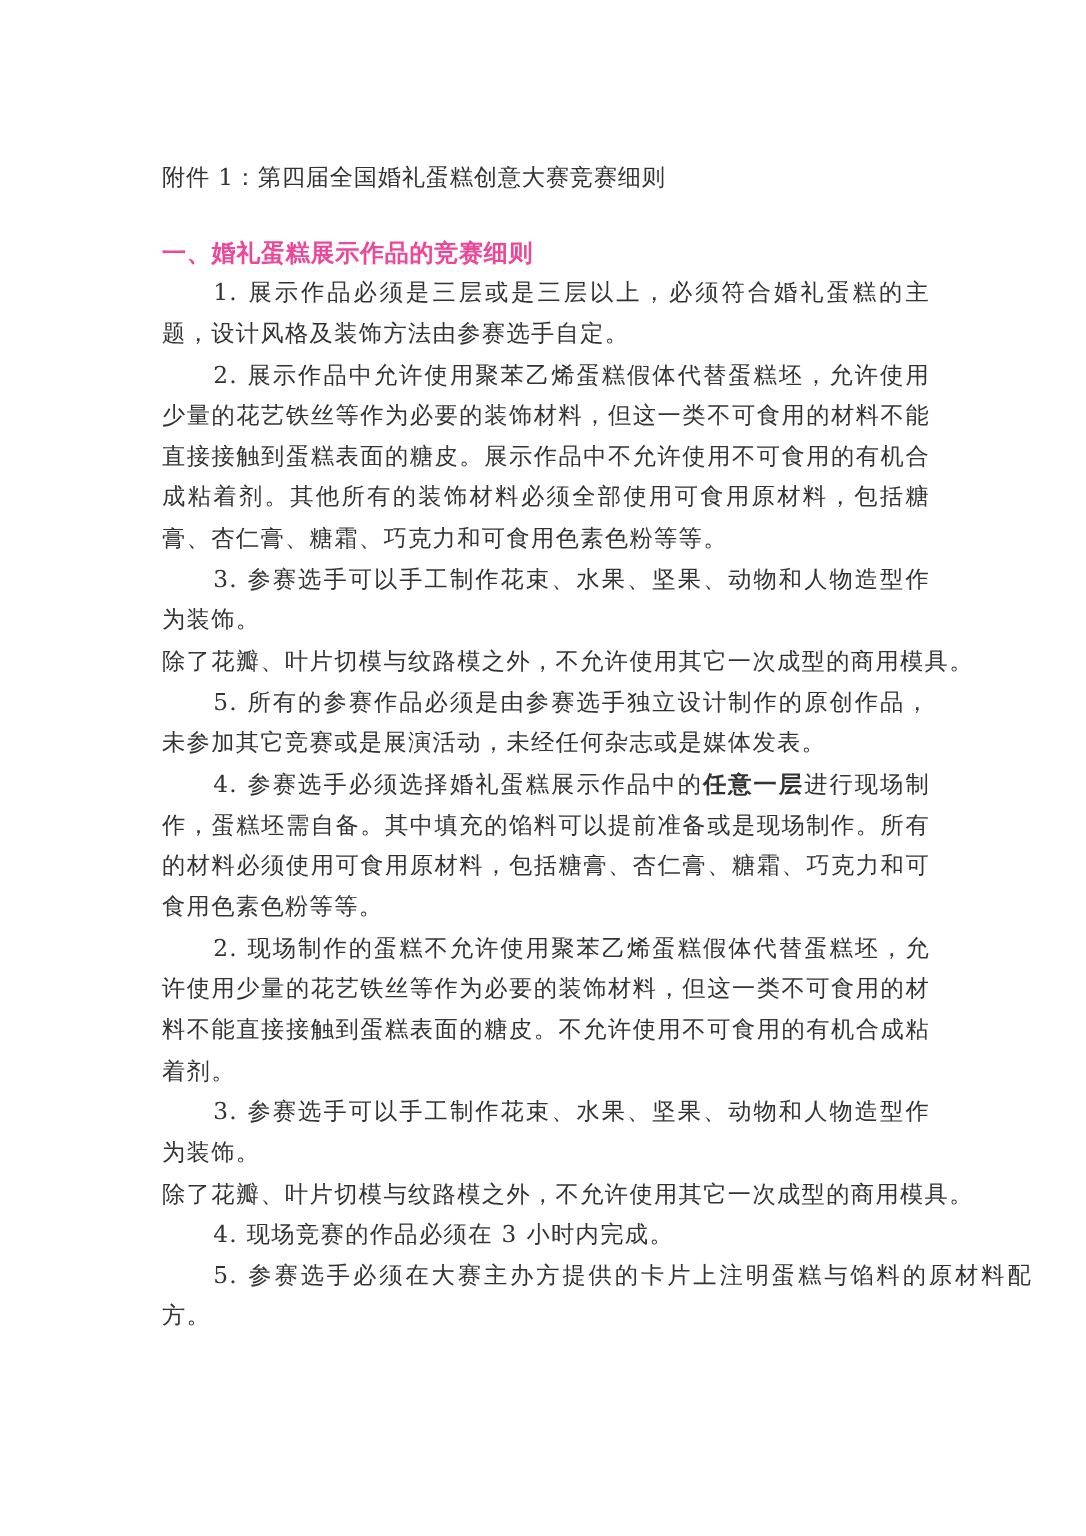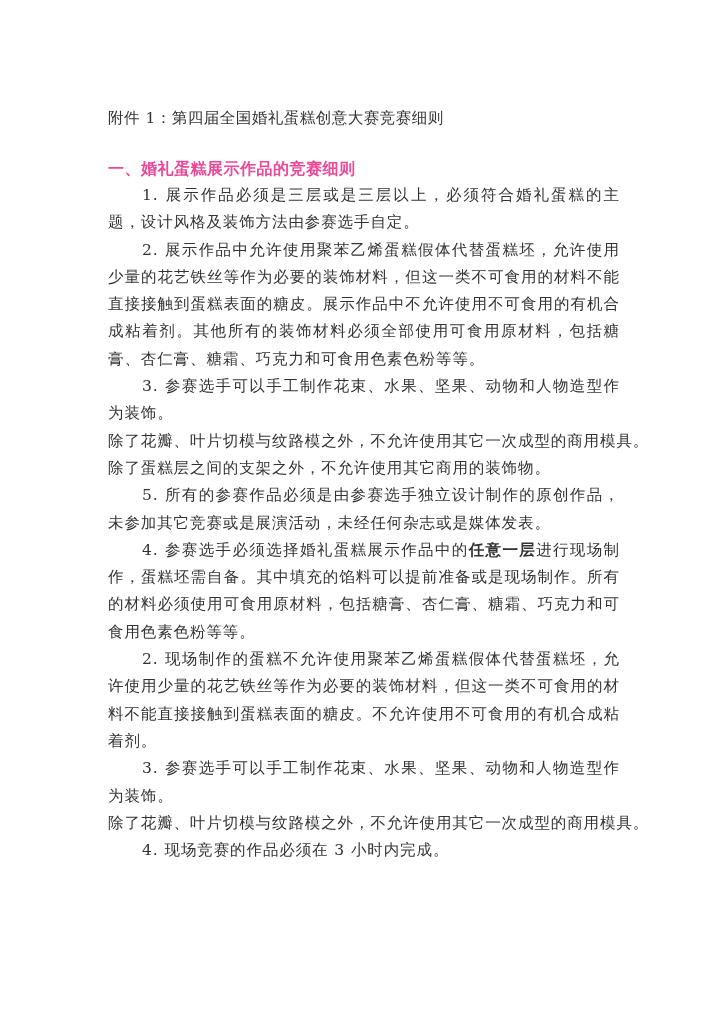--- a/index.html
+++ b/index.html
@@ -28,24 +28,24 @@
 
 <div class="page">
   <p class="title">附件 1：第四届全国婚礼蛋糕创意大赛竞赛细则</p>
 
   <section>
     <h2 class="section-heading">一、婚礼蛋糕展示作品的竞赛细则</h2>
     <p class="para">1.  展示作品必须是三层或是三层以上，必须符合婚礼蛋糕的主题，设计风格及装饰方法由参赛选手自定。</p>
     <p class="para">2.  展示作品中允许使用聚苯乙烯蛋糕假体代替蛋糕坯，允许使用少量的花艺铁丝等作为必要的装饰材料，但这一类不可食用的材料不能直接接触到蛋糕表面的糖皮。展示作品中不允许使用不可食用的有机合成粘着剂。其他所有的装饰材料必须全部使用可食用原材料，包括糖膏、杏仁膏、糖霜、巧克力和可食用色素色粉等等。</p>
     <p class="para">3.  参赛选手可以手工制作花束、水果、坚果、动物和人物造型作为装饰。</p>
     <p class="para noindent wide">除了花瓣、叶片切模与纹路模之外，不允许使用其它一次成型的商用模具。</p>
-    <p class="para noindent wide">除了蛋糕层之间的支架之外，不允许使用其它商用的装饰物。</p>
     <p class="para">5.  所有的参赛作品必须是由参赛选手独立设计制作的原创作品，未参加其它竞赛或是展演活动，未经任何杂志或是媒体发表。</p>
   </section>
 
   <section>
     <p class="para"><span>4.  参赛选手必须选择婚礼蛋糕展示作品中的</span><span class="emph">任意一层</span><span>进行现场制作，蛋糕坯需自备。其中填充的馅料可以提前准备或是现场制作。所有的材料必须使用可食用原材料，包括糖膏、杏仁膏、糖霜、巧克力和可食用色素色粉等等。</span></p>
     <p class="para">2.  现场制作的蛋糕不允许使用聚苯乙烯蛋糕假体代替蛋糕坯，允许使用少量的花艺铁丝等作为必要的装饰材料，但这一类不可食用的材料不能直接接触到蛋糕表面的糖皮。不允许使用不可食用的有机合成粘着剂。</p>
     <p class="para">3.  参赛选手可以手工制作花束、水果、坚果、动物和人物造型作为装饰。</p>
     <p class="para noindent wide">除了花瓣、叶片切模与纹路模之外，不允许使用其它一次成型的商用模具。</p>
     <p class="para">4.  现场竞赛的作品必须在 3 小时内完成。</p>
+    <p class="para wide">5.  参赛选手必须在大赛主办方提供的卡片上注明蛋糕与馅料的原材料配方。</p>
   </section>
 </div>
 
 </body></html>

